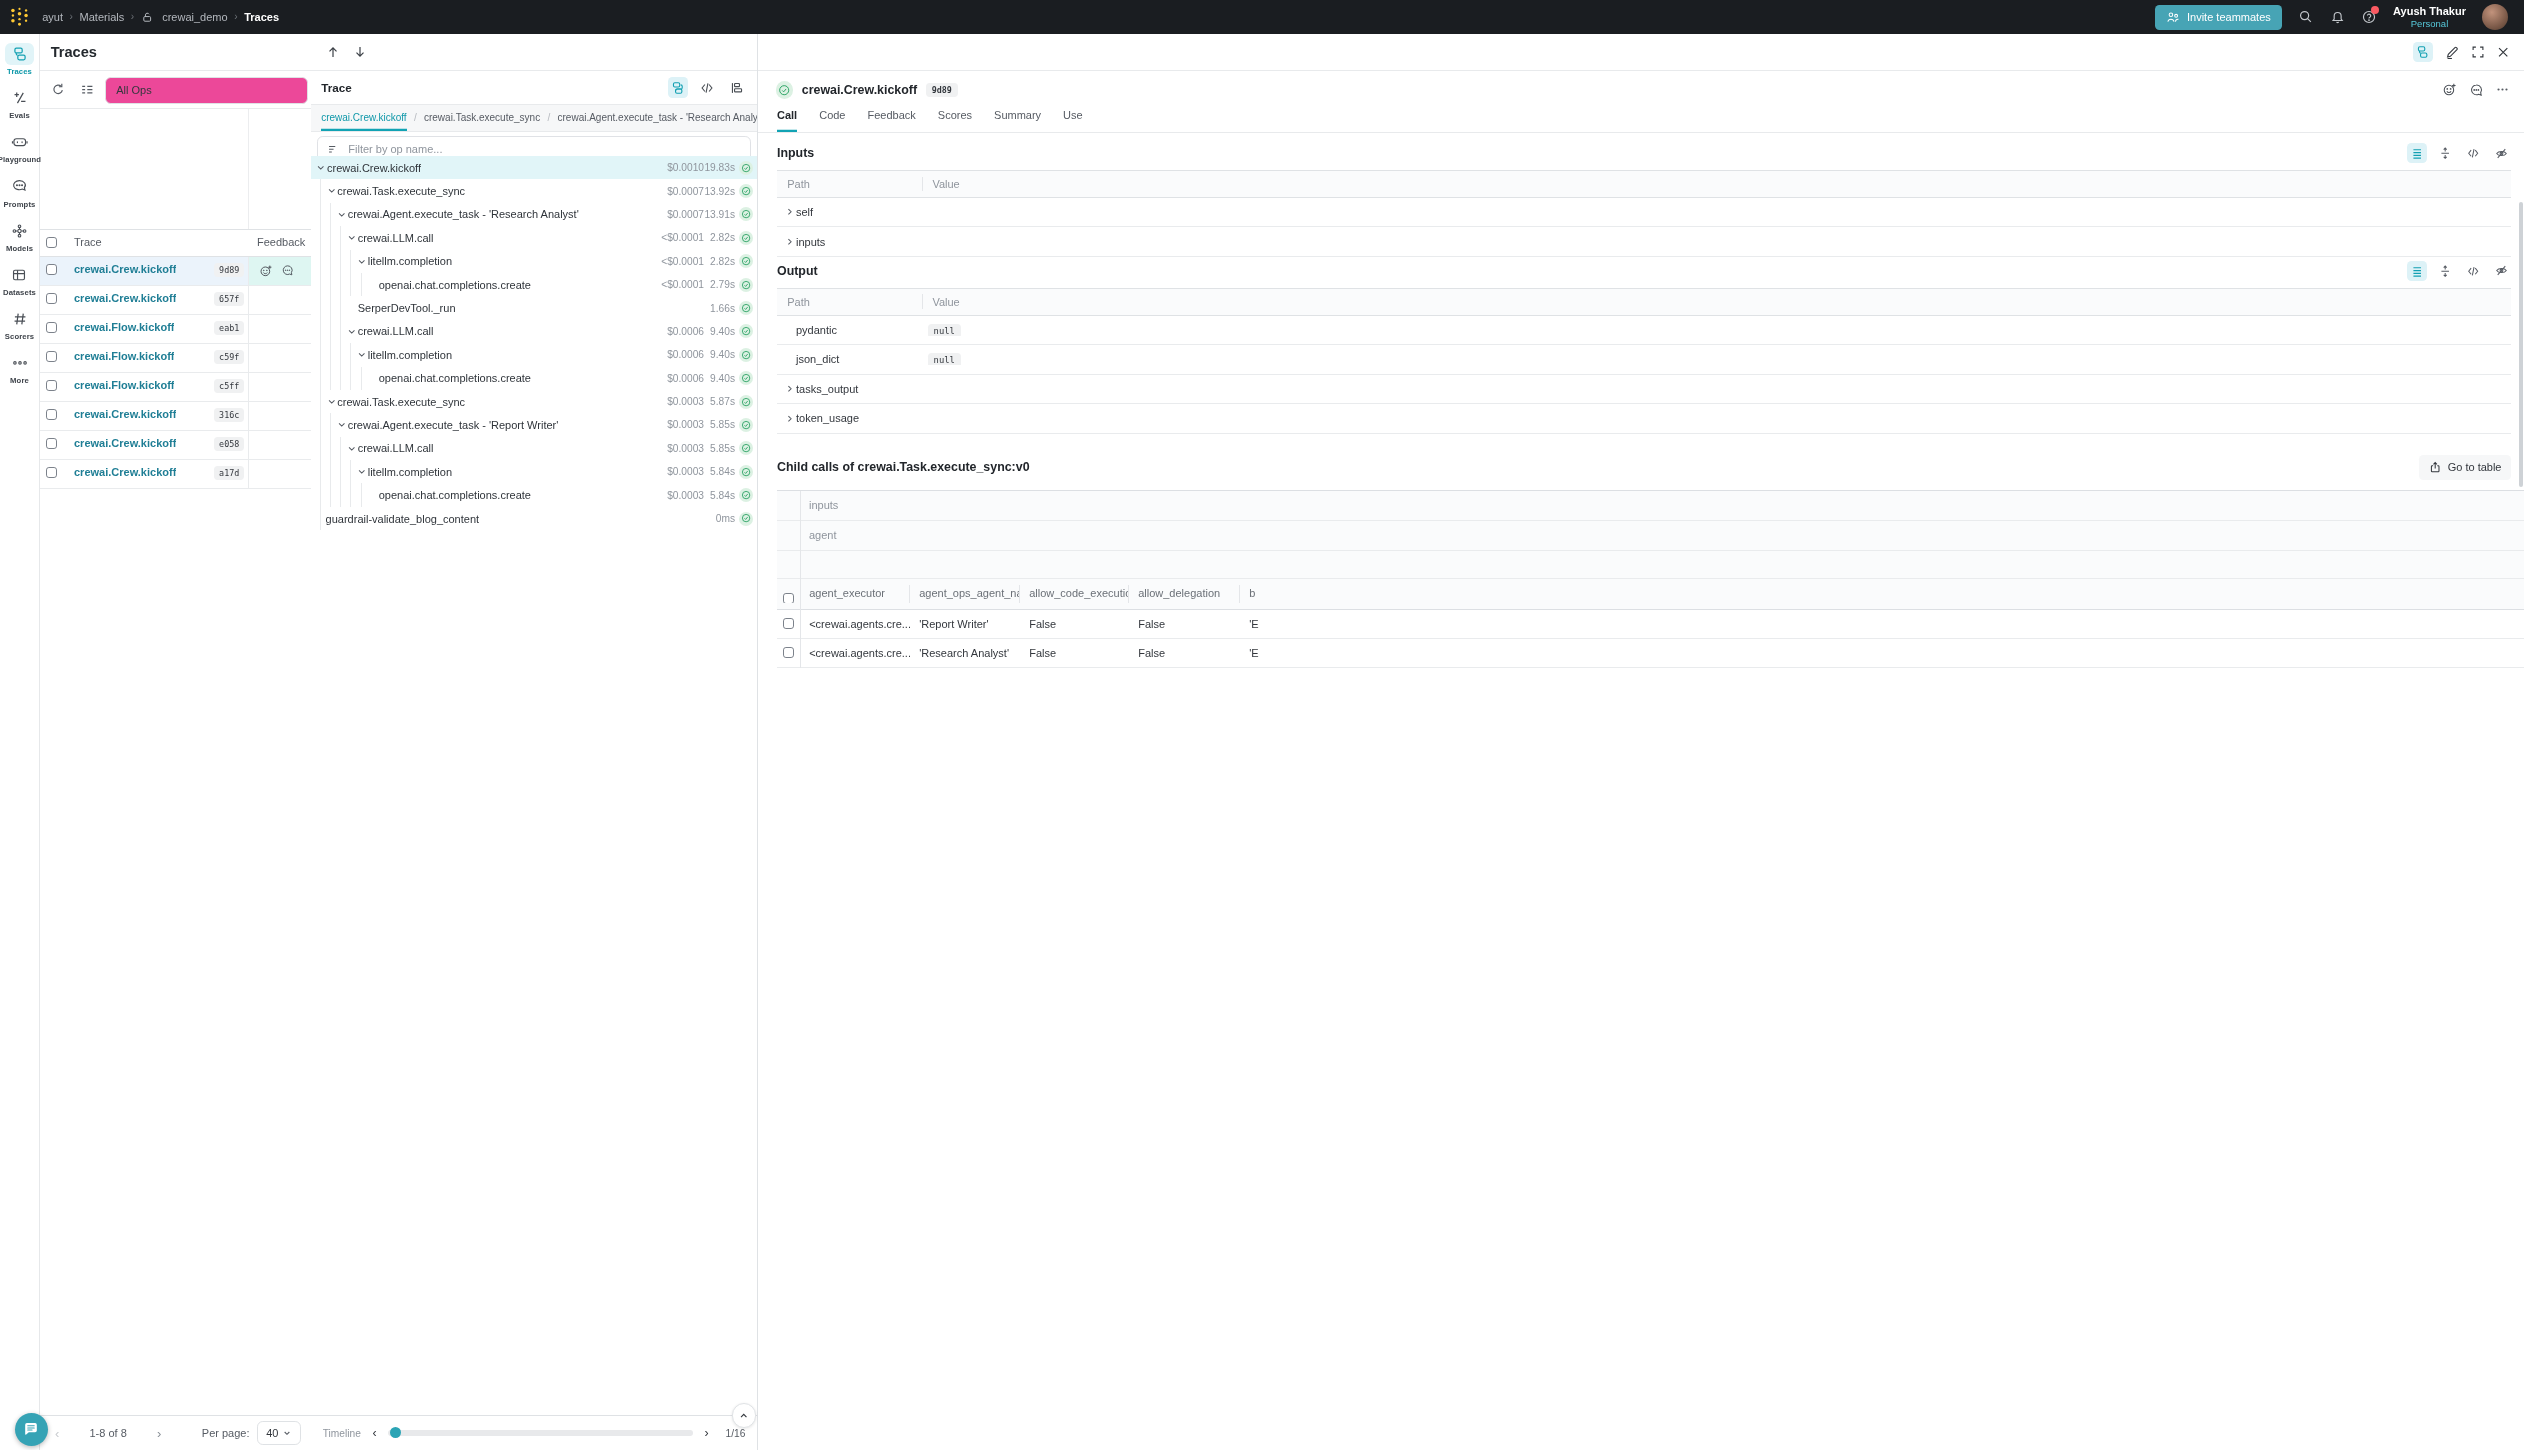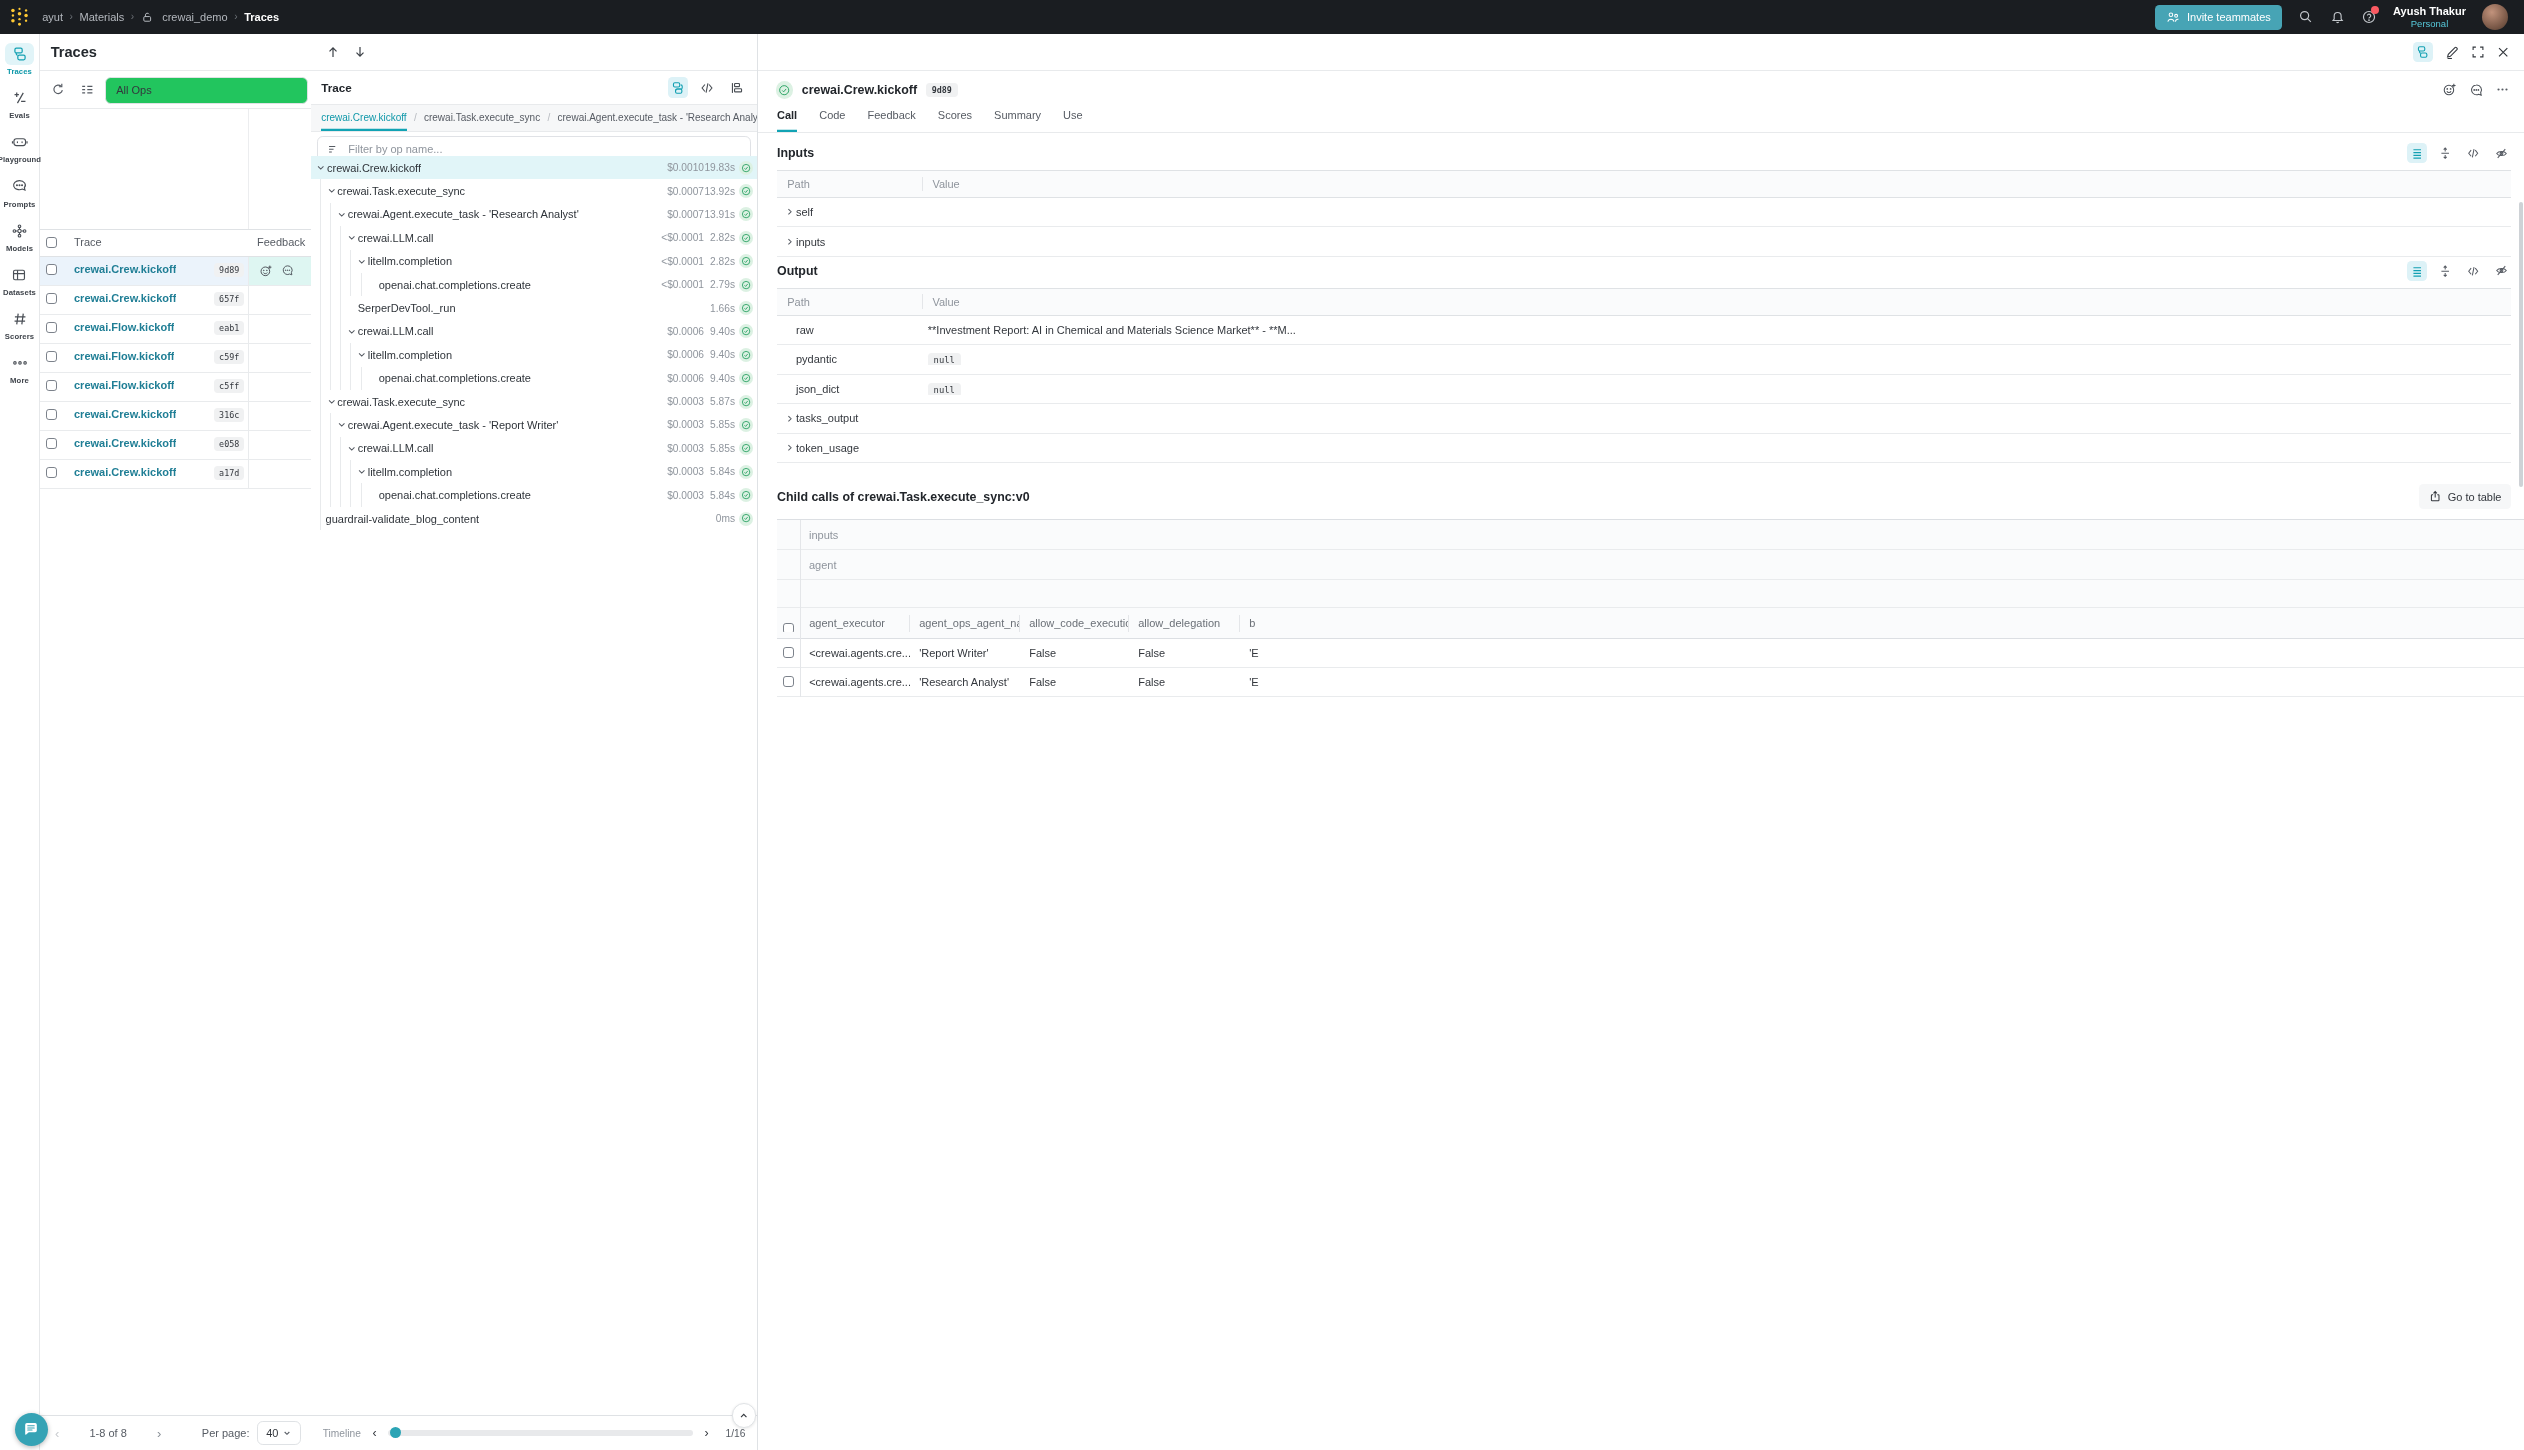--- a/index.html
+++ b/index.html
@@ -43,21 +43,21 @@
   
   .lpanel{position:absolute;left:39px;top:34px;bottom:0;width:272px;background:#fff;
     border-right:0.7px solid #dfe2e5}
   .lp-title{height:36px;border-bottom:0.7px solid #e8eaec;display:flex;align-items:center;
     padding-left:11.7px;font-size:14.6px;font-weight:700;color:#24292e}
   .ops-row{position:relative;height:37px;border-bottom:0.7px solid #e8eaec}
   .ops-row .ic{position:absolute;top:11px}
   .ic-refresh{left:11.7px}.ic-columns{left:41px}
   .opsbox{position:absolute;left:66px;right:2.9px;top:5.8px;height:25px;border:0.7px solid #dfe2e5;
     border-radius:5.8px;display:flex;align-items:center;padding-left:10.2px;font-size:11px;
-    color:#33373d;cursor:pointer;background:#22c55e}
+    color:#33373d;cursor:pointer;background:#ec4899}
   .lp-empty{position:relative;height:120px}
   .lp-empty .vline{position:absolute;left:209px;top:0;bottom:0;width:0.7px;background:#ecedef}
   .ltable-head{position:relative;height:25.6px;border-top:0.7px solid #dfe2e5;border-bottom:0.7px solid #dfe2e5;
     font-size:11px;color:#565b63}
   .ltable-head .cb{top:6.6px}
   .lth-trace{position:absolute;left:35px;top:5.8px}
   .lth-fb{position:absolute;left:218px;top:5.8px}
   .lrow{position:relative;height:28px;border-bottom:0.7px solid #e9ebed;cursor:pointer}
   .cb{position:absolute;left:7.3px;top:8px;width:11px;height:11px;border:1.2px solid #7c828b;
     border-radius:2.9px;background:#fff;box-sizing:border-box;cursor:pointer}
@@ -1049,27 +1049,20 @@
     <div class="kvtable">
       <div class="kv-head">
         <span class="c1">Path</span>
         <i class="vdiv"></i>
         <span class="c2">Value</span>
       </div>
       <div id="output-rows">
           <div class="kvrow">
       <span class="kv-path">
               <span class="kv-ind"></span>
-              <span>raw</span>
-            </span>
-      <span class="kv-val">**Investment Report: AI in Chemical and Materials Science Market** - **M...</span>
-    </div>
-          <div class="kvrow">
-      <span class="kv-path">
-              <span class="kv-ind"></span>
               <span>pydantic</span>
             </span>
       <span class="kv-val"><code>null</code></span>
     </div>
           <div class="kvrow">
       <span class="kv-path">
               <span class="kv-ind"></span>
               <span>json_dict</span>
             </span>
       <span class="kv-val"><code>null</code></span>

